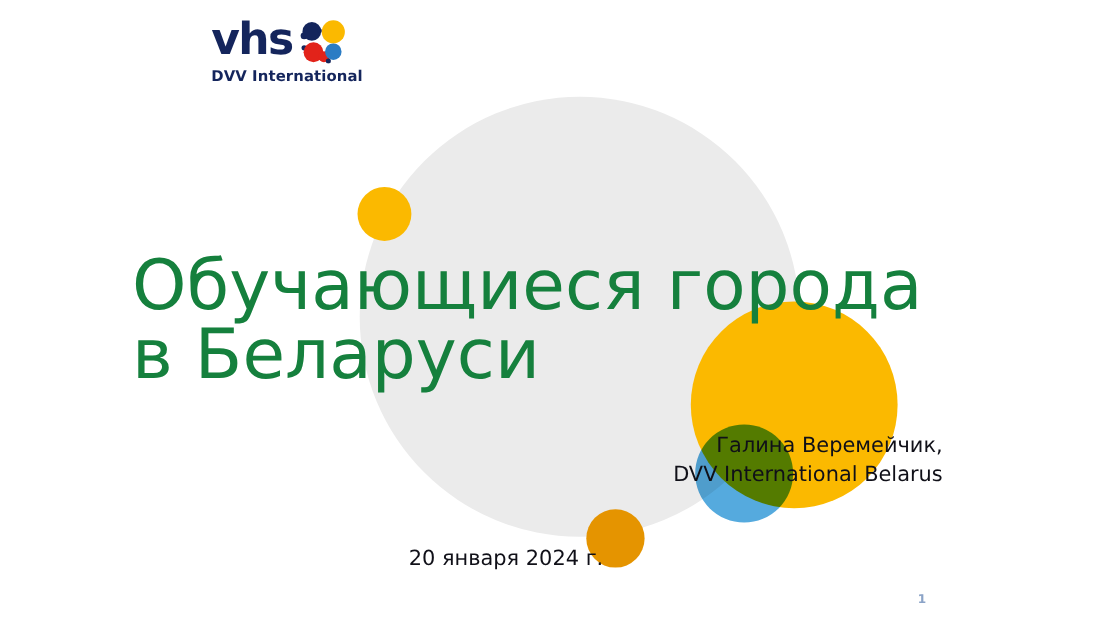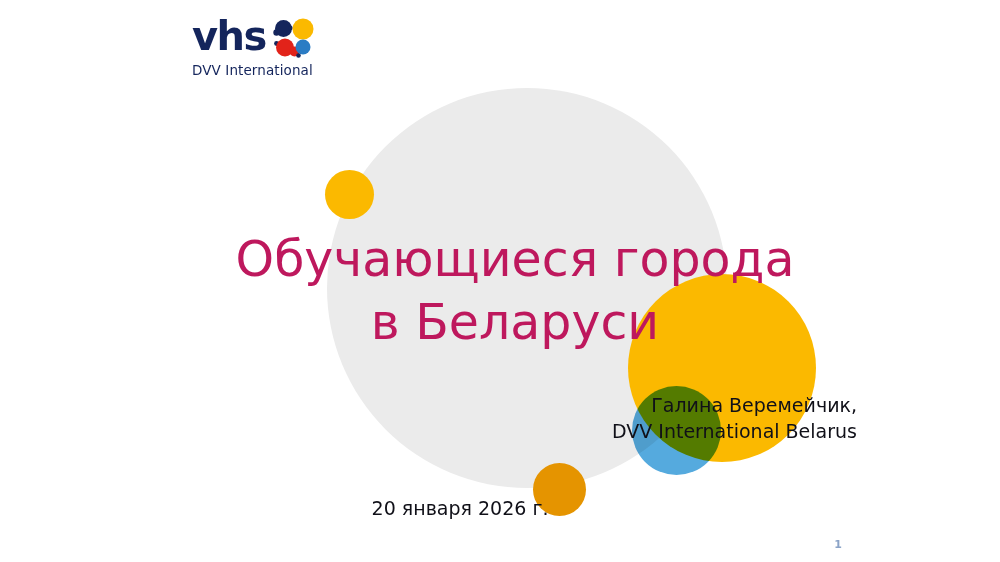--- a/index.html
+++ b/index.html
@@ -85,42 +85,42 @@
     color: #14255c;
   }
   #logo-dots {
     position: absolute;
     left: 78px;
     top: 2px;
   }
   #logo-org-name {
     margin-top: 2px;
     font-size: 13.5px;
-    font-weight: normal;
+    font-weight: bold;
     letter-spacing: 0.1px;
     color: #14255c;
   }
   #logo-tagline {
     margin-top: 18px;
     font-size: 12.5px;
     line-height: 17px;
     color: #2c4a80;
     max-width: 225px;
   }
 
   
   #slide-title {
     position: absolute;
     left: 120px;
     top: 228px;
     width: 790px;
-    text-align: center;
-    font-size: 49px;
+    text-align: left;
+    font-size: 63px;
     line-height: 63px;
-    color: #be185d;
+    color: #15803d;
     letter-spacing: 0px;
     white-space: pre-line;
   }
 
   
   #author-block {
     position: absolute;
     right: 143px;
     top: 392px;
     text-align: right;
@@ -181,17 +181,17 @@
     </div>
     <div id="logo-org-name">DVV International</div>
   </div>
 
   <div id="slide-title">Обучающиеся города
 в Беларуси</div>
 
   <div id="author-block">Галина Веремейчик,
 DVV International Belarus</div>
 
-  <div id="slide-date">20 января 2026 г.</div>
+  <div id="slide-date">20 января 2024 г.</div>
 
   <div id="page-number">1</div>
 
 </div>
 
 </body></html>

